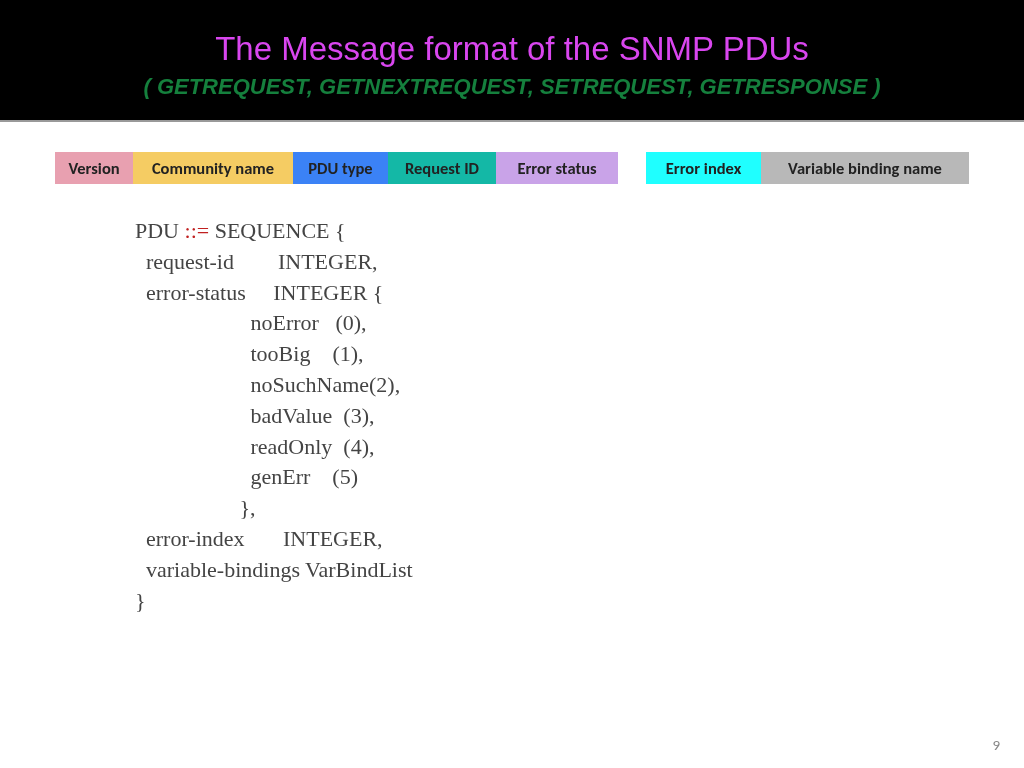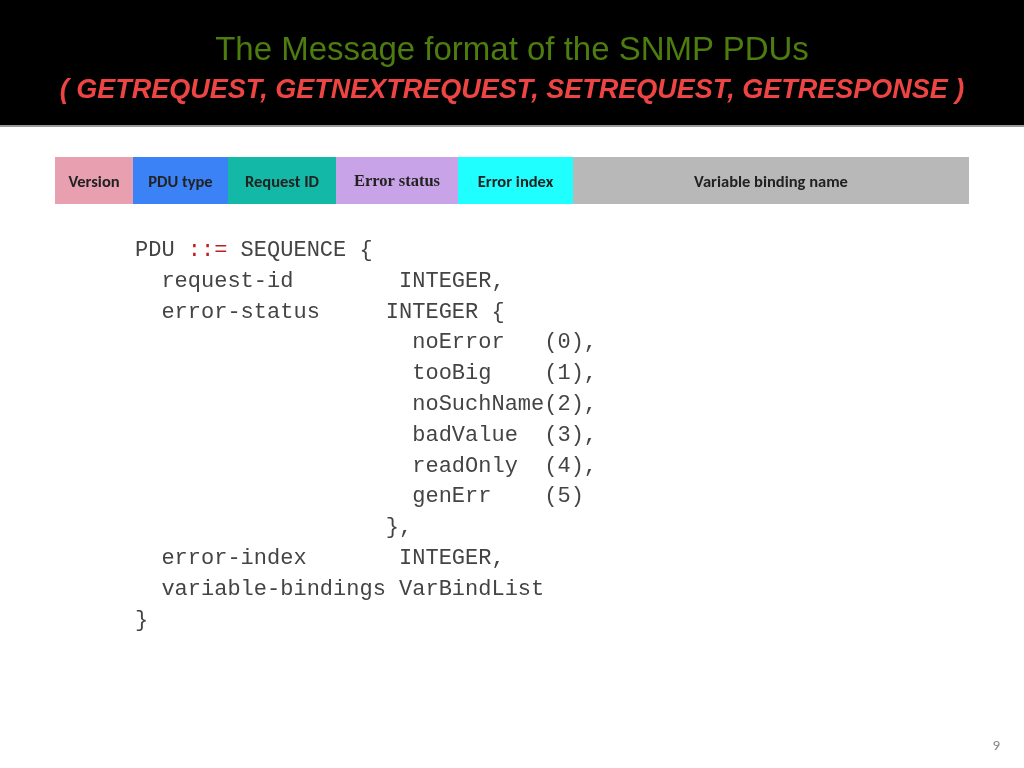--- a/index.html
+++ b/index.html
@@ -12,62 +12,62 @@
     overflow: hidden;
   }
   .header {
     background: #000000;
     width: 100%;
     padding: 30px 20px 20px 20px;
     text-align: center;
     border-bottom: 2px solid #999;
   }
   .title {
-    color: #4d7c0f;
+    color: #d946ef;
     font-size: 33px;
     font-weight: normal;
     font-family: Arial, sans-serif;
     margin-bottom: 6px;
   }
   .subtitle {
-    color: #ef4444;
-    font-size: 27px;
+    color: #15803d;
+    font-size: 22px;
     font-style: italic;
     font-weight: bold;
     font-family: Arial, sans-serif;
   }
   .content {
     padding: 30px 55px 0 55px;
   }
   .fields-row {
     display: flex;
     width: 100%;
-    height: 47px;
+    height: 32px;
   }
   .field {
     display: flex;
     align-items: center;
     justify-content: center;
     font-weight: bold;
     font-size: 16.5px;
     color: #222;
     padding: 0 6px;
     white-space: nowrap;
     font-family: Calibri, Arial, sans-serif;
   }
   .f-version   { background: #e8a0b0; flex: 0 0 78px; }
   .f-community { background: #f5cc63; flex: 0 0 160px; }
   .f-pdutype   { background: #3b82f6; flex: 0 0 95px; }
   .f-requestid { background: #14b8a6; flex: 0 0 108px; }
-  .f-errstat   { background: #c9a3e8; flex: 0 0 122px; font-family: Liberation Serif, serif; }
-  .f-erridx    { background: #1fffff; flex: 0 0 115px; }
+  .f-errstat   { background: #c9a3e8; flex: 0 0 122px; }
+  .f-erridx    { background: #1fffff; flex: 0 0 115px; margin-left: 28px; }
   .f-varbind   { background: #b8b8b8; flex: 1 1 auto; }
 
   .code-block {
-    font-family: Liberation Mono, monospace;
+    font-family: Liberation Serif, serif;
     font-size: 22px;
     color: #444;
     line-height: 1.4;
     white-space: pre;
     margin-top: 32px;
     margin-left: 80px;
   }
   .kw { color: #c02020; }
   .page-num {
     position: absolute;
@@ -82,20 +82,21 @@
 <body>
 
 <div class="header">
   <div class="title">The Message format of the SNMP PDUs</div>
   <div class="subtitle">( GETREQUEST, GETNEXTREQUEST, SETREQUEST, GETRESPONSE )</div>
 </div>
 
 <div class="content">
   <div class="fields-row">
     <div class="field f-version">Version</div>
+    <div class="field f-community">Community name</div>
     <div class="field f-pdutype">PDU type</div>
     <div class="field f-requestid">Request ID</div>
     <div class="field f-errstat">Error status</div>
     <div class="field f-erridx">Error index</div>
     <div class="field f-varbind">Variable binding name</div>
   </div>
 
   <div class="code-block"><span>PDU </span><span class="kw">::=</span><span> SEQUENCE {</span>
 <span>  request-id        INTEGER,</span>
 <span>  error-status     INTEGER {</span>

